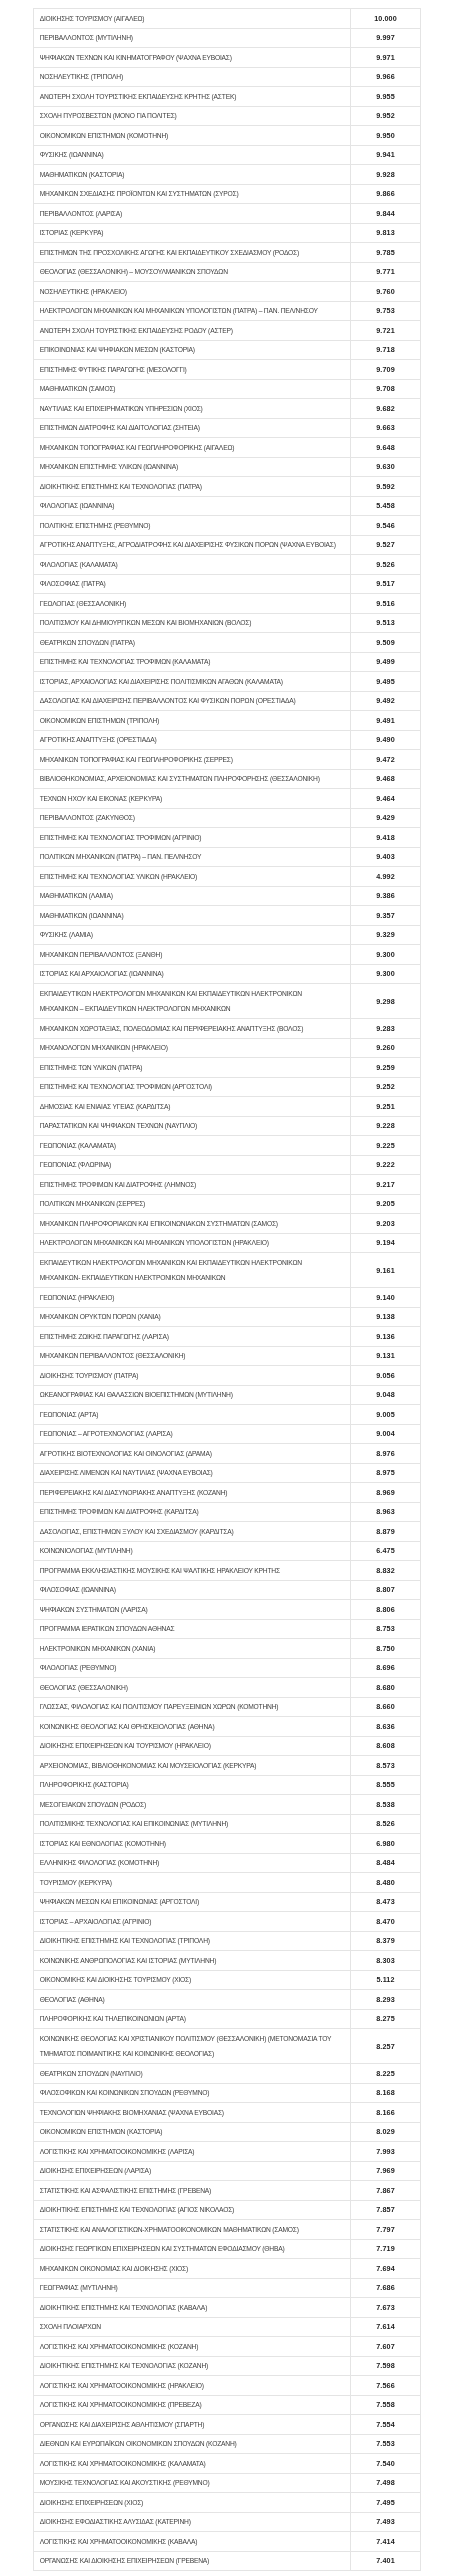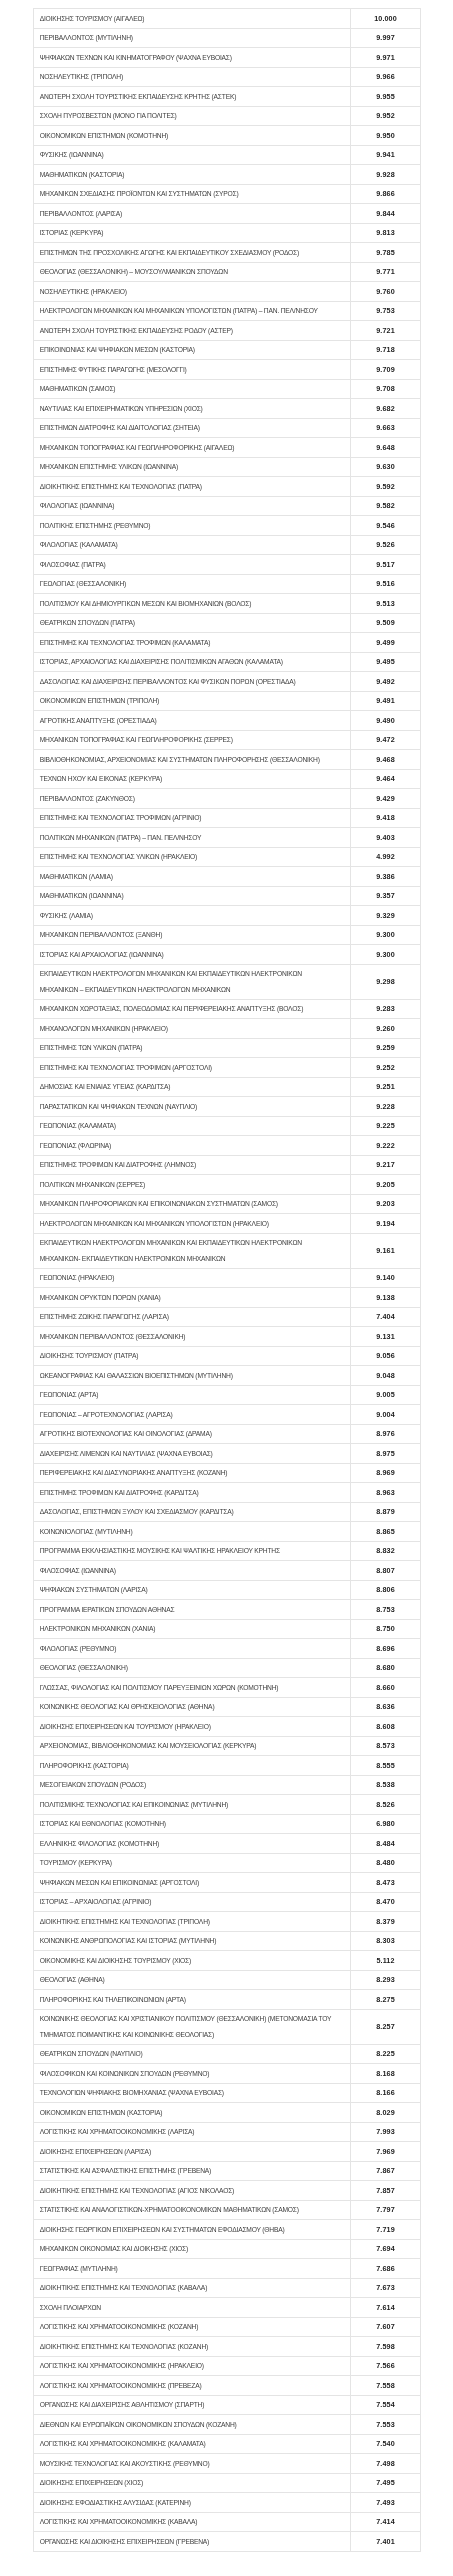--- a/index.html
+++ b/index.html
@@ -211,30 +211,36 @@
       <div class="row">
       <div class="cell-label">
         <span>ΔΙΟΙΚΗΤΙΚΗΣ ΕΠΙΣΤΗΜΗΣ ΚΑΙ ΤΕΧΝΟΛΟΓΙΑΣ (ΠΑΤΡΑ)</span>
       </div>
       <div class="cell-value">9.592</div>
     </div>
       <div class="row">
       <div class="cell-label">
         <span>ΦΙΛΟΛΟΓΙΑΣ (ΙΩΑΝΝΙΝΑ)</span>
       </div>
-      <div class="cell-value">9.582</div>
+      <div class="cell-value">5.458</div>
     </div>
       <div class="row">
       <div class="cell-label">
         <span>ΠΟΛΙΤΙΚΗΣ ΕΠΙΣΤΗΜΗΣ (ΡΕΘΥΜΝΟ)</span>
       </div>
       <div class="cell-value">9.546</div>
     </div>
       <div class="row">
       <div class="cell-label">
+        <span>ΑΓΡΟΤΙΚΗΣ ΑΝΑΠΤΥΞΗΣ, ΑΓΡΟΔΙΑΤΡΟΦΗΣ ΚΑΙ ΔΙΑΧΕΙΡΙΣΗΣ ΦΥΣΙΚΩΝ ΠΟΡΩΝ (ΨΑΧΝΑ ΕΥΒΟΙΑΣ)</span>
+      </div>
+      <div class="cell-value">9.527</div>
+    </div>
+      <div class="row">
+      <div class="cell-label">
         <span>ΦΙΛΟΛΟΓΙΑΣ (ΚΑΛΑΜΑΤΑ)</span>
       </div>
       <div class="cell-value">9.526</div>
     </div>
       <div class="row">
       <div class="cell-label">
         <span>ΦΙΛΟΣΟΦΙΑΣ (ΠΑΤΡΑ)</span>
       </div>
       <div class="cell-value">9.517</div>
     </div>
@@ -451,21 +457,21 @@
       <div class="row">
       <div class="cell-label">
         <span>ΜΗΧΑΝΙΚΩΝ ΟΡΥΚΤΩΝ ΠΟΡΩΝ (ΧΑΝΙΑ)</span>
       </div>
       <div class="cell-value">9.138</div>
     </div>
       <div class="row">
       <div class="cell-label">
         <span>ΕΠΙΣΤΗΜΗΣ ΖΩΙΚΗΣ ΠΑΡΑΓΩΓΗΣ (ΛΑΡΙΣΑ)</span>
       </div>
-      <div class="cell-value">7.404</div>
+      <div class="cell-value">9.136</div>
     </div>
       <div class="row">
       <div class="cell-label">
         <span>ΜΗΧΑΝΙΚΩΝ ΠΕΡΙΒΑΛΛΟΝΤΟΣ (ΘΕΣΣΑΛΟΝΙΚΗ)</span>
       </div>
       <div class="cell-value">9.131</div>
     </div>
       <div class="row">
       <div class="cell-label">
         <span>ΔΙΟΙΚΗΣΗΣ ΤΟΥΡΙΣΜΟΥ (ΠΑΤΡΑ)</span>
@@ -517,21 +523,21 @@
       <div class="row">
       <div class="cell-label">
         <span>ΔΑΣΟΛΟΓΙΑΣ, ΕΠΙΣΤΗΜΩΝ ΞΥΛΟΥ ΚΑΙ ΣΧΕΔΙΑΣΜΟΥ (ΚΑΡΔΙΤΣΑ)</span>
       </div>
       <div class="cell-value">8.879</div>
     </div>
       <div class="row">
       <div class="cell-label">
         <span>ΚΟΙΝΩΝΙΟΛΟΓΙΑΣ (ΜΥΤΙΛΗΝΗ)</span>
       </div>
-      <div class="cell-value">8.865</div>
+      <div class="cell-value">6.475</div>
     </div>
       <div class="row">
       <div class="cell-label">
         <span>ΠΡΟΓΡΑΜΜΑ ΕΚΚΛΗΣΙΑΣΤΙΚΗΣ ΜΟΥΣΙΚΗΣ ΚΑΙ ΨΑΛΤΙΚΗΣ ΗΡΑΚΛΕΙΟΥ ΚΡΗΤΗΣ</span>
       </div>
       <div class="cell-value">8.832</div>
     </div>
       <div class="row">
       <div class="cell-label">
         <span>ΦΙΛΟΣΟΦΙΑΣ (ΙΩΑΝΝΙΝΑ)</span>

